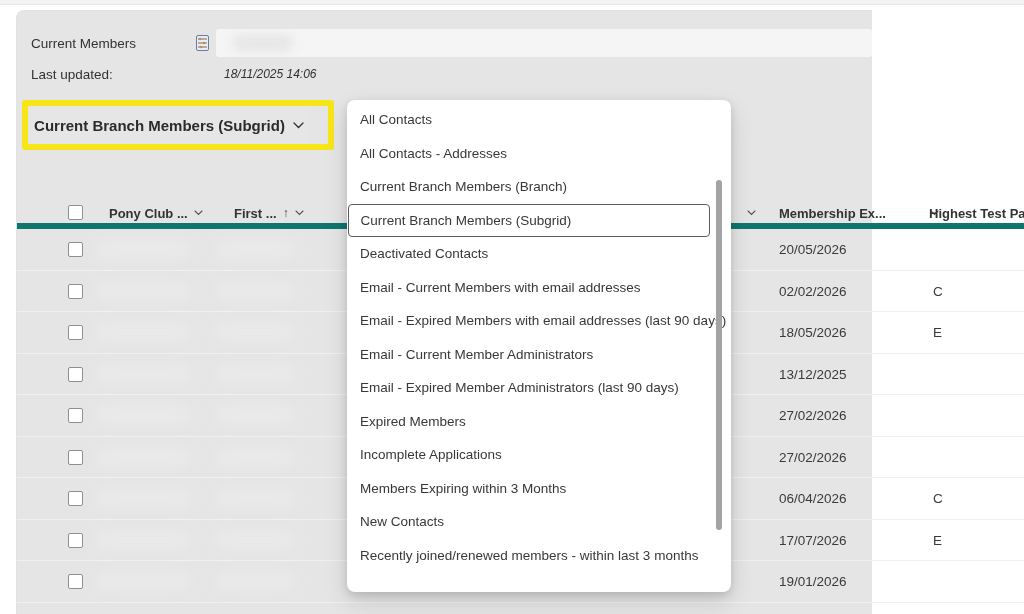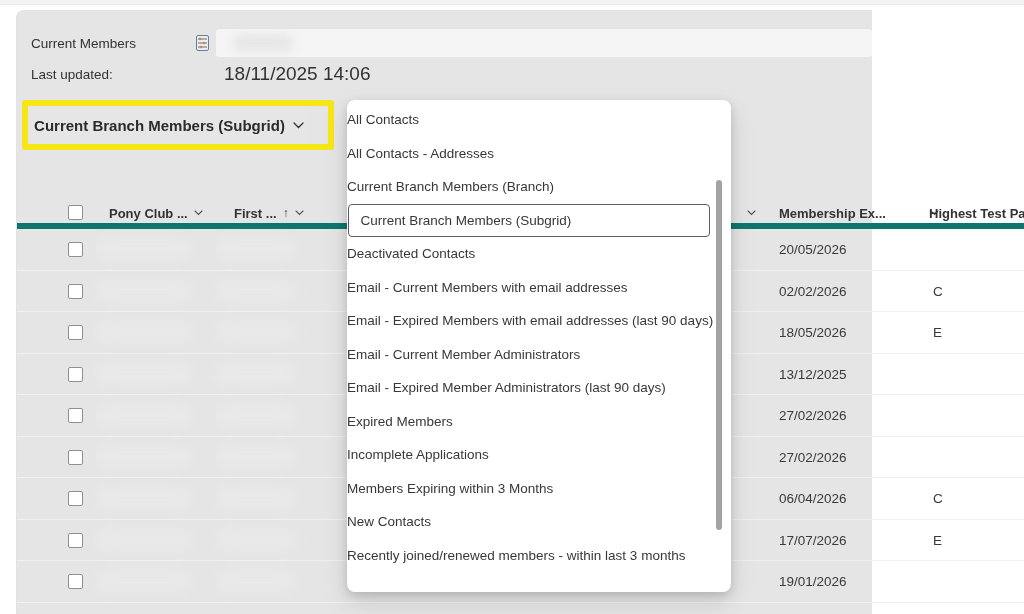--- a/index.html
+++ b/index.html
@@ -17,21 +17,21 @@
   
   .form-row { position:absolute; left:14px; right:0; display:flex; align-items:center; }
   .row1 { top:18px; height:28px; }
   .row2 { top:52px; height:22px; }
   .field-label { width:165px; font-size:13.5px; color:#323232; flex:none; }
   .field-icon { width:20px; flex:none; display:flex; align-items:center; }
   .value-bar { flex:1; height:28px; background:#f5f5f5; border-radius:3px;
     position:relative; overflow:hidden; }
   .blur-pill { position:absolute; left:16px; top:5px; width:62px; height:18px;
     background:#e7e7e7; border-radius:9px; filter:blur(5px); }
-  .updated-value { font-size:19px; color:#323232; margin-left:28px; }
+  .updated-value { font-size:12px; color:#323232; margin-left:28px;font-style:italic; }
 
   
   .highlight-box { position:absolute; left:5px; top:89px; width:312px; height:50px;
     border:6px solid #f7e617; border-radius:3px; background:transparent; }
   .view-button { position:absolute; left:14px; top:95px; width:276px; height:38px;
     background:#e6e6e6; border:none; border-radius:4px; display:flex;
     align-items:center; justify-content:center; gap:8px; cursor:pointer;
     font-family:inherit; }
   .view-button .vb-label { font-size:15px; font-weight:700; color:#2b2b2b; white-space:nowrap; }
 
@@ -57,21 +57,21 @@
   .cell-date { position:absolute; left:762px; top:0; height:41.5px; display:flex;
     align-items:center; font-size:13.5px; color:#3a3a3a; }
   .cell-letter { position:absolute; left:916px; top:0; height:41.5px; display:flex;
     align-items:center; font-size:13.5px; color:#3a3a3a; }
 
   
   .dropdown { position:absolute; left:347px; top:100px; width:384px; height:492px;
     background:#ffffff; border-radius:8px; z-index:20; overflow:hidden;
     box-shadow:0 3px 8px rgba(0,0,0,.13), 0 10px 24px rgba(0,0,0,.13);
     padding-top:3px; }
-  .dd-item { height:33.5px; display:flex; align-items:center; 
+  .dd-item { height:33.5px; display:flex; align-items:center; padding-left:13px;
     font-size:13.5px; color:#383838; cursor:pointer; white-space:nowrap; }
   .dd-item[data-selected="true"] { border:1.6px solid #5c5c5c; border-radius:4px;
     margin:0 21px 0 1px; padding-left:11.4px; background:#fff; }
   .dd-scrollbar { position:absolute; right:9px; top:80px; width:6px; height:350px;
     background:#a3a3a3; border-radius:3px; }
 
   svg { display:block; }
 </style>
 </head>
 <body>

